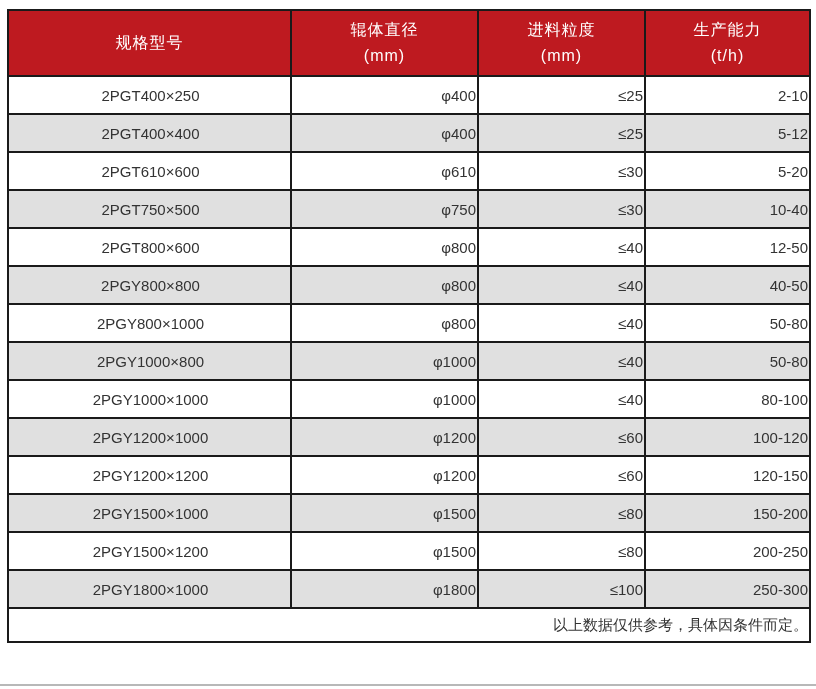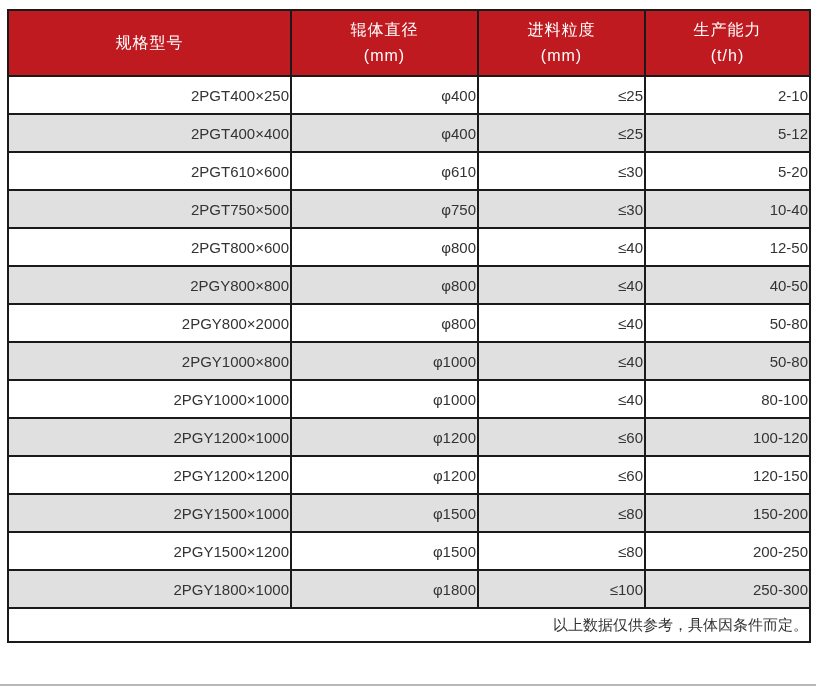--- a/index.html
+++ b/index.html
@@ -39,21 +39,21 @@
     font-size: 15px;
     color: var(--text, #333333);
     text-align: right;
     vertical-align: middle;
     background: var(--row-bg, #ffffff);
   }
   .spec-table tbody tr:nth-child(even) td {
     background: var(--row-alt-bg, #e0e0e0);
   }
   .spec-table tbody td.model-col {
-    text-align: right;
+    text-align: center;
     padding-left: 3px;
   }
   .spec-table tfoot td {
     height: 34px;
     font-size: 15px;
     color: var(--text, #333333);
     text-align: right;
     vertical-align: middle;
     background: #ffffff;
   }
@@ -125,21 +125,21 @@
           <td>≤40</td>
           <td>12-50</td>
         </tr>
         <tr>
           <td class="model-col">2PGY800×800</td>
           <td>φ800</td>
           <td>≤40</td>
           <td>40-50</td>
         </tr>
         <tr>
-          <td class="model-col">2PGY800×2000</td>
+          <td class="model-col">2PGY800×1000</td>
           <td>φ800</td>
           <td>≤40</td>
           <td>50-80</td>
         </tr>
         <tr>
           <td class="model-col">2PGY1000×800</td>
           <td>φ1000</td>
           <td>≤40</td>
           <td>50-80</td>
         </tr>

